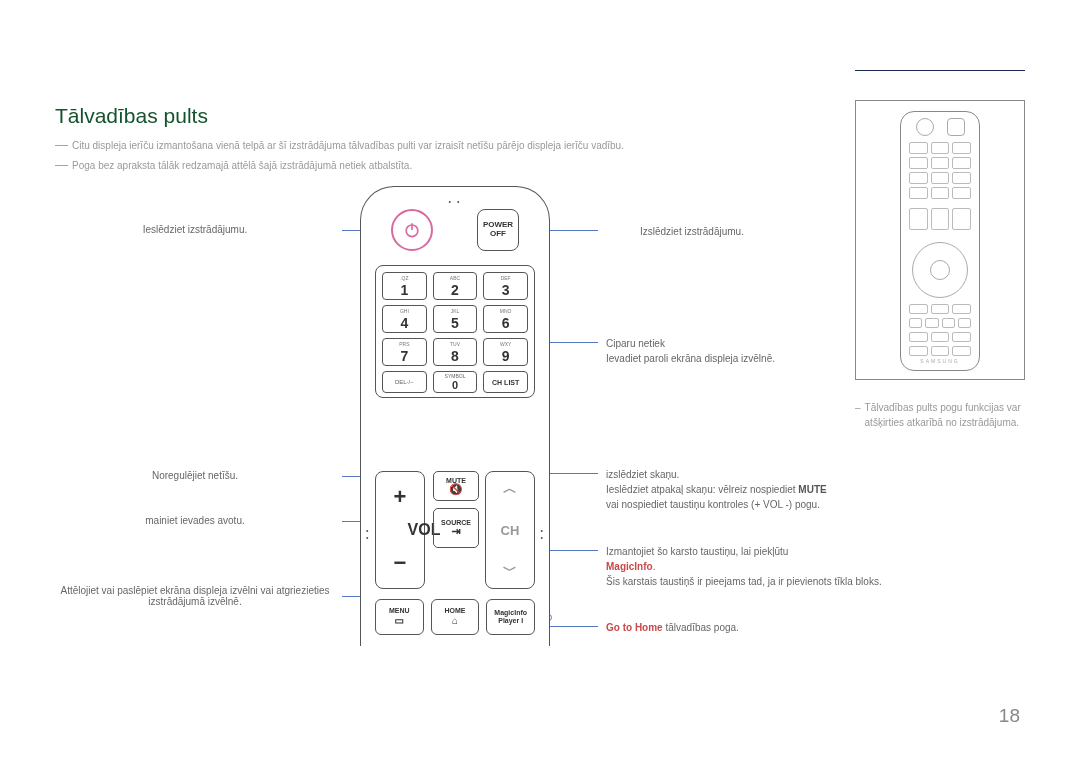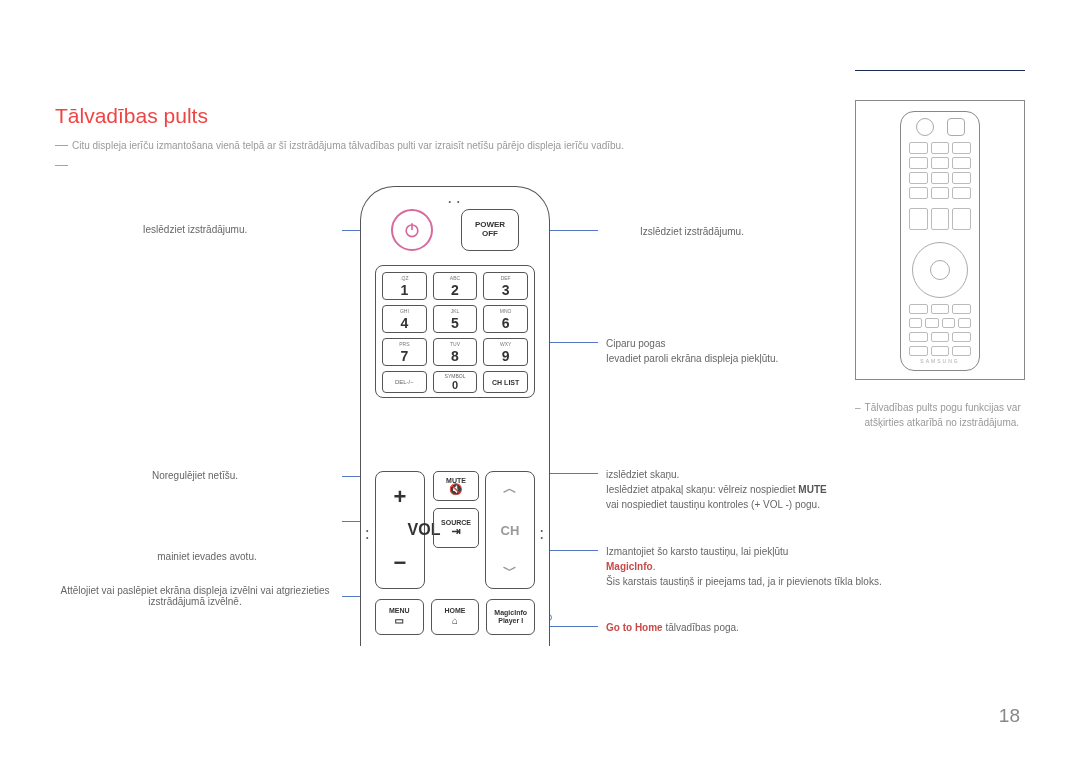--- a/index.html
+++ b/index.html
@@ -17,21 +17,21 @@
     top: 70px;
     right: 55px;
     width: 170px;
     border-top: 1.5px solid #1b2a55;
   }
   .title {
     position: absolute;
     top: 104px;
     left: 55px;
     font-size: 21px;
-    color: #ef4444;
+    color: #14532d;
     font-weight: 500;
   }
   .notes {
     position: absolute;
     top: 138px;
     left: 55px;
     font-size: 10px;
     color: #9a9a9a;
     line-height: 1.6;
   }
@@ -51,21 +51,21 @@
     background: #fff;
   }
   .r-top-dots { position: absolute; top: 11px; left: 50%; transform: translateX(-50%); font-size: 7px; color: #555; letter-spacing: 2px;}
   .pwr-on {
     position: absolute; top: 22px; left: 30px;
     width: 42px; height: 42px; border: 2px solid #d86a9f; border-radius: 50%;
     display:flex;align-items:center;justify-content:center;color:#d86a9f;font-size:20px;
   }
   .pwr-off {
     position: absolute; top: 22px; right: 30px;
-    width: 58px; height: 42px; border: 1.5px solid #555; border-radius: 8px;
+    width: 42px; height: 42px; border: 1.5px solid #555; border-radius: 8px;
     display:flex;flex-direction:column;align-items:center;justify-content:center;
     font-size:8px;font-weight:bold;color:#333;line-height:1.1;margin-left:24px;
   }
   .numpad {
     position: absolute; top: 78px; left: 14px; right: 14px;
     border: 1.5px solid #555; border-radius: 8px; padding: 6px 6px 4px 6px;
   }
   .numrow { display:flex; gap:6px; margin-bottom:5px; }
   .numbtn { flex:1; border:1px solid #555; border-radius:4px; height:28px; position:relative; display:flex; align-items:flex-end; justify-content:center; padding-bottom:1px;}
   .numbtn .lbl { position:absolute; top:2px; left:0; right:0; text-align:center; font-size:5px; color:#777; }
@@ -145,32 +145,33 @@
 
 <h2 class="title">Tālvadības pults</h2>
 
 <div class="notes">
   <div class="note-row">
       <span class="dash">―</span>
       <span>Citu displeja ierīču izmantošana vienā telpā ar šī izstrādājuma tālvadības pulti var izraisīt netīšu pārējo displeja ierīču vadību.</span>
     </div>
   <div class="note-row">
       <span class="dash">―</span>
+      <span>Poga bez apraksta tālāk redzamajā attēlā šajā izstrādājumā netiek atbalstīta.</span>
     </div>
 </div>
 
 <div class="lbl-left" style="top:224px; left:55px; width:280px;">Ieslēdziet izstrādājumu.</div>
 <div class="lbl-left" style="top:470px; left:55px; width:280px;">Noregulējiet netīšu.</div>
-<div class="lbl-left" style="top:515px; left:67px; width:280px;margin-top:36px;">mainiet ievades avotu.</div>
+<div class="lbl-left" style="top:515px; left:55px; width:280px;">mainiet ievades avotu.</div>
 <div class="lbl-left" style="top:585px; left:55px; width:280px;">Attēlojiet vai paslēpiet ekrāna displeja izvēlni vai atgriezieties izstrādājumā izvēlnē.</div>
 
 <div class="lbl-right" style="top:224px; left:606px; width:260px;margin-left:34px;">Izslēdziet izstrādājumu.</div>
 <div class="lbl-right" style="top:336px; left:606px; width:260px;">
-  <span>Ciparu pogas</span><br>
-  <span>Ievadiet paroli ekrāna displeja piekļūtu.</span>
+  <span>Ciparu netiek</span><br>
+  <span>Ievadiet paroli ekrāna displeja izvēlnē.</span>
 </div>
 <div class="lbl-right" style="top:467px; left:606px; width:300px;">
   <span>izslēdziet skaņu.</span><br>
   <span>Ieslēdziet atpakaļ skaņu: vēlreiz nospiediet </span><span class="bold">MUTE</span><br>
   <span>vai nospiediet taustiņu kontroles (+ VOL -) pogu.</span>
 </div>
 <div class="lbl-right" style="top:544px; left:606px; width:290px;">
   <span>Izmantojiet šo karsto taustiņu, lai piekļūtu</span><br>
   <span class="red">MagicInfo</span><span>.</span><br>
   <span>Šis karstais taustiņš ir pieejams tad, ja ir pievienots tīkla bloks.</span>

